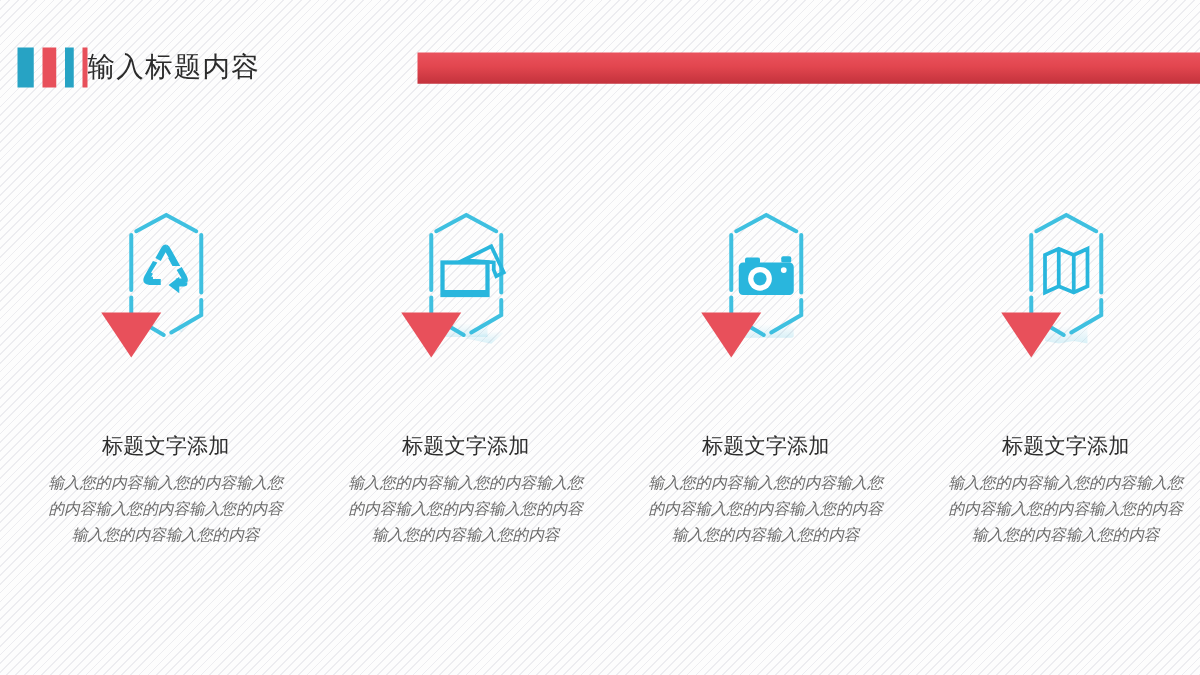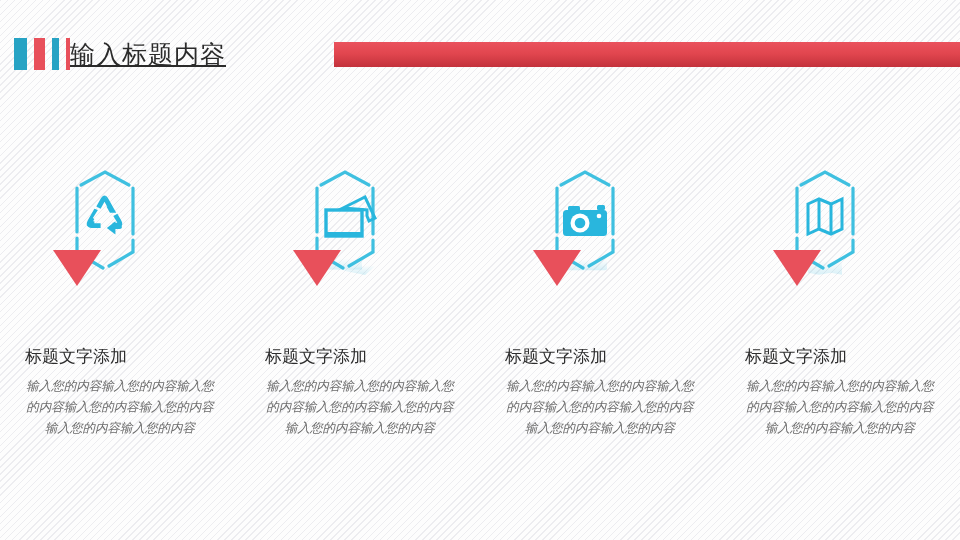--- a/index.html
+++ b/index.html
@@ -55,26 +55,25 @@
   }
   .bar-b1 { width: 13px; background: #27a3c4; }
   .bar-r1 { width: 11px; background: #e8505b; }
   .bar-b2 { width: 7px;  background: #27a3c4; }
   .bar-r2 { width: 4px;  background: #e8505b; margin-right: 0 !important; }
 
   #header-title {
     position: absolute;
     left: 70px;
     top: 19px;
-    font-size: 25px;
+    font-size: 22px;
     line-height: 34px;
     color: #2b2b2b;
     letter-spacing: 1px;
     white-space: nowrap;
-    text-decoration: underline;
   }
 
   #header-rule {
     position: absolute;
     left: 334px;
     top: 24px;
     right: 0;
     height: 25px;
     background: linear-gradient(to bottom, #ea525d 0%, #e2464f 45%, #c3323c 100%);
   }
@@ -86,21 +85,21 @@
     top: 160px;
     width: 960px;
     height: 340px;
     display: flex;
   }
   .col {
     width: 240px;
     position: relative;
     display: flex;
     flex-direction: column;
-    align-items: flex-start;
+    align-items: center;
     padding-left: 25px;
   }
 
   .icon-stage {
     position: relative;
     width: 160px;
     height: 150px;
     margin-top: 0;
   }
 

